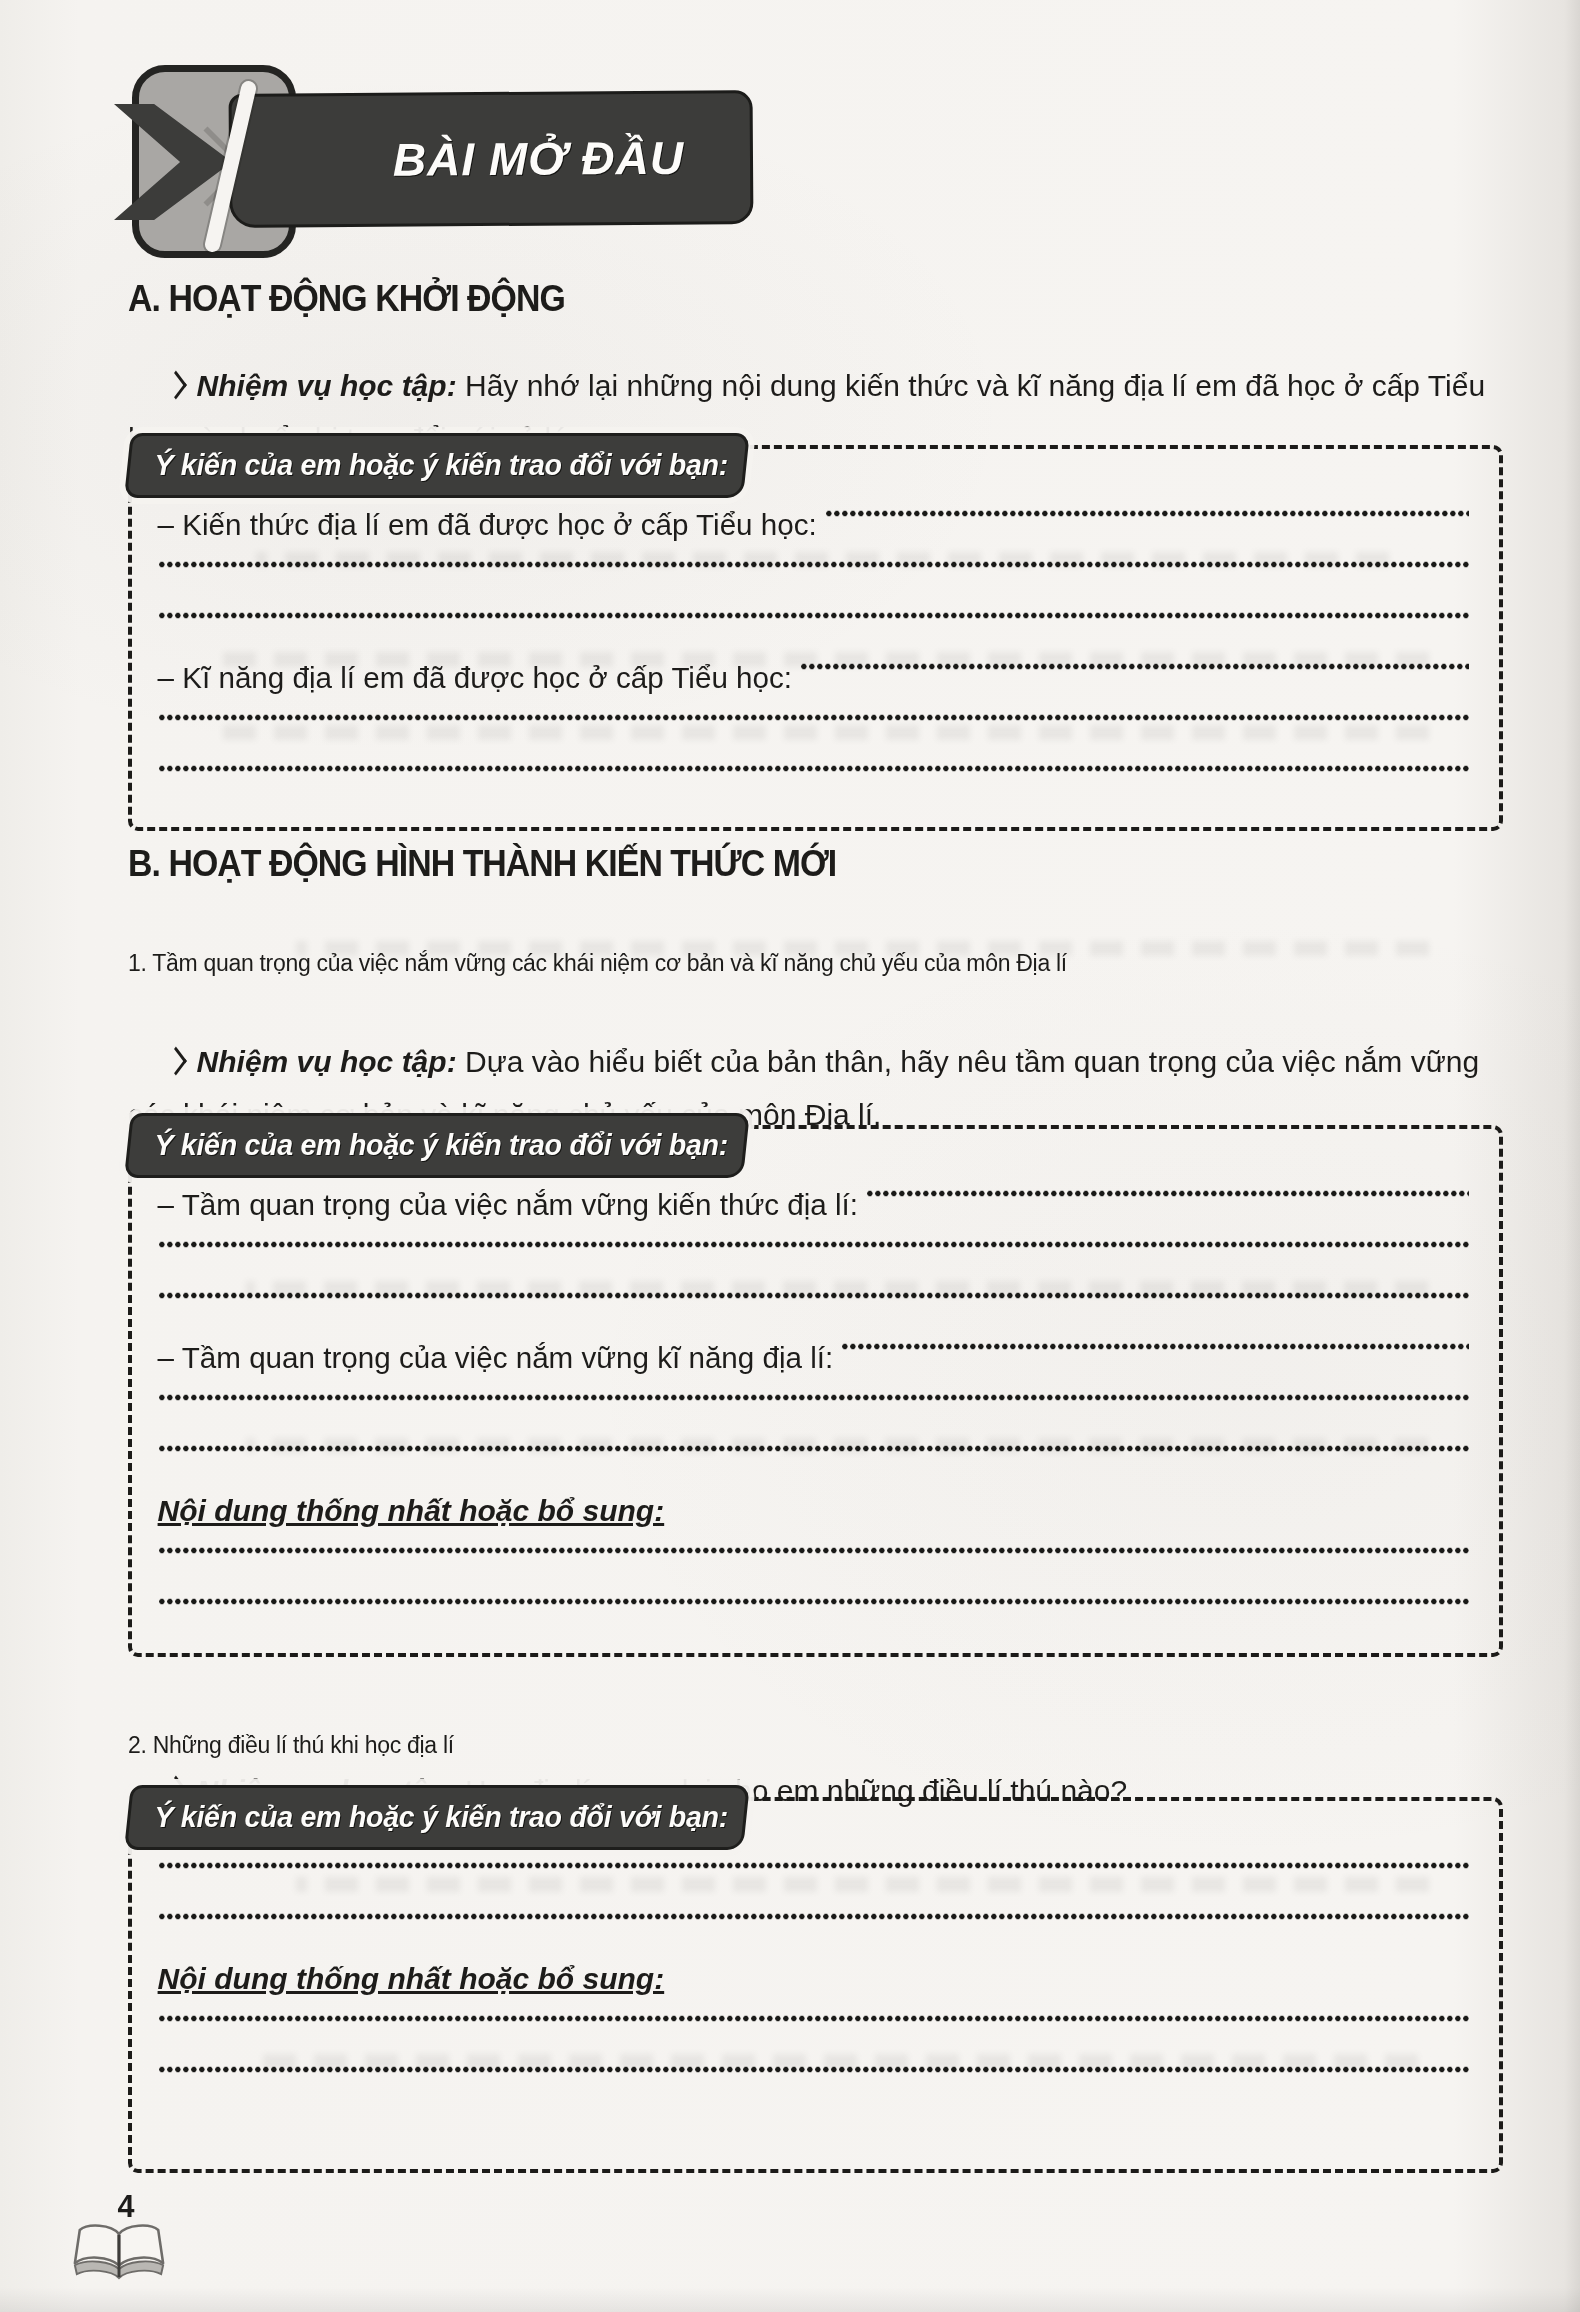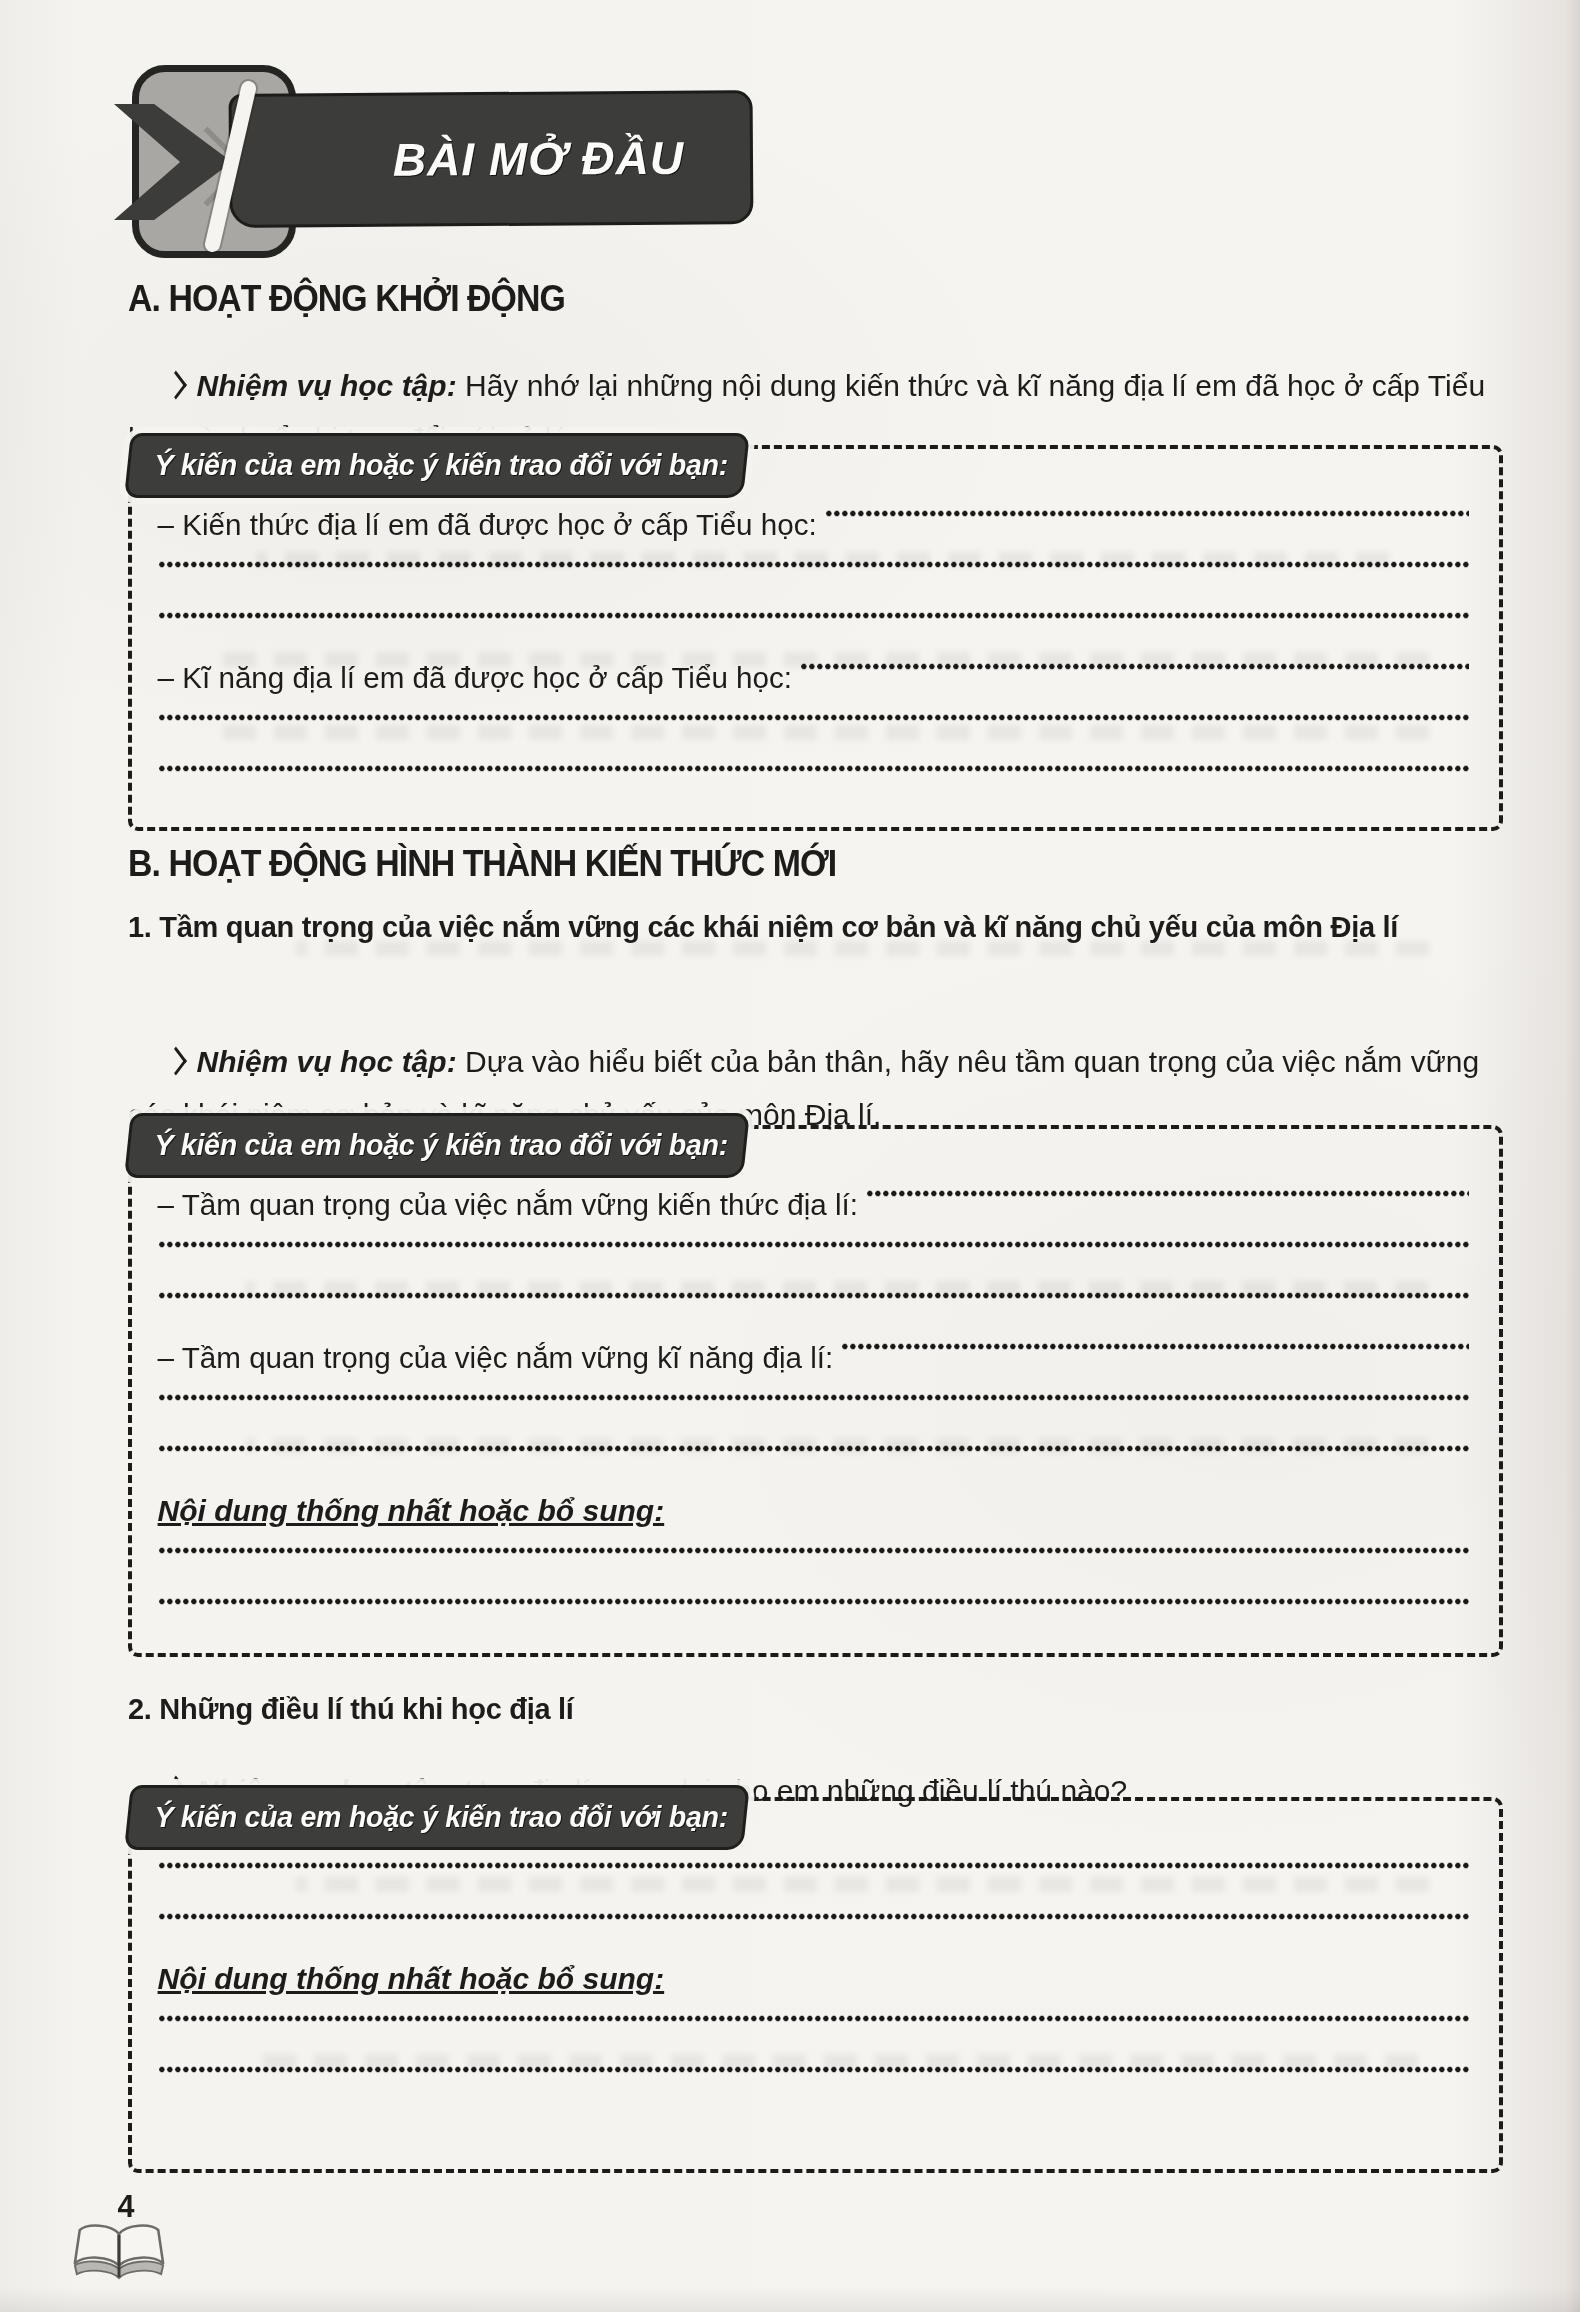--- a/index.html
+++ b/index.html
@@ -62,21 +62,21 @@
   .ribbon-slash{
     position:absolute;left:219px;top:21.7px;width:14.8px;height:175px;
     background:#f6f4f1;border-radius:7.9px;transform:rotate(13deg);z-index:3;
     box-shadow:0 0 0 2px rgba(30,30,28,.25);
   }
   
   .abs{position:absolute;left:128px;right:77px;}
   .h-main{font-size:36px;font-weight:bold;letter-spacing:-1px;transform:scaleX(.94);transform-origin:left;white-space:nowrap;}
   .h-a{top:278px;}
   .h-b{top:843px;}
-  .h-part{font-size:29px;font-weight:bold;line-height:46px;letter-spacing:-0.3px;}
+  .h-part{font-size:23px;font-weight:normal;line-height:46px;letter-spacing:-0.3px;margin-top:36px;}
   .h-p1{top:904px;}
   .h-p2{top:1686px;}
   .task{font-size:30px;line-height:53px;text-indent:37px;text-align:left;}
   .t-a{top:329px;}
   .t-1{top:1005px;}
   .t-2{top:1734px;}
   .task-label{font-weight:bold;font-style:italic;}
   .arrow-ic{
     display:inline-block;width:14.8px;height:14.8px;margin:0 11.8px 2px 2px;
     border-top:3.9px solid #1d1c1a;border-right:3.9px solid #1d1c1a;

